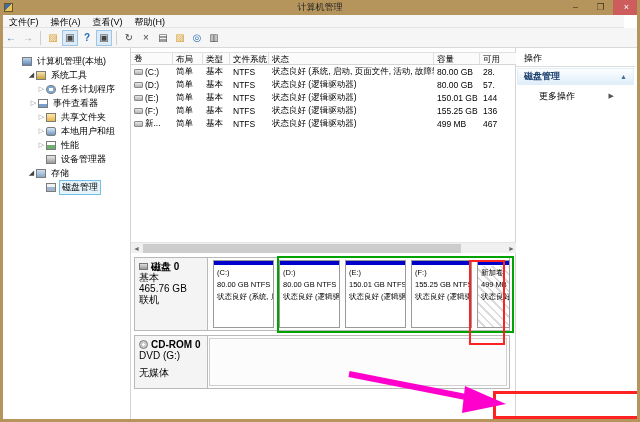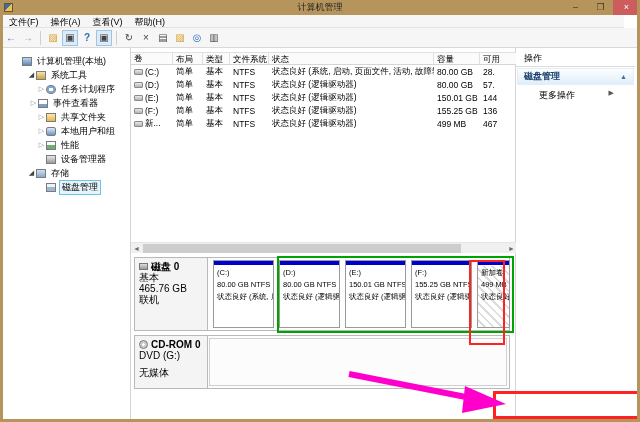--- a/index.html
+++ b/index.html
@@ -97,21 +97,21 @@
     border:2px solid var(--extended_green,#00a400); pointer-events:none; z-index:5;}
   
   .ap-title { position:absolute; left:8px; top:4px; font-size:9px;}
   .ap-line { position:absolute; left:0; right:2px; top:18px; border-top:1px solid #dcdcdc;}
   .ap-section { position:absolute; left:1px; right:3px; top:20px; height:17px;
     background:linear-gradient(#fdfefe,#dfeefa); border:1px solid #e3eef7;
     display:flex; align-items:center; justify-content:space-between; padding:0 6px;
     font-weight:bold; color:#1a3e6e;}
   .ap-caret { font-size:7px; color:#4a6f96;}
   .ap-more { position:absolute; left:1px; right:17px; top:41px; height:14px;
-    display:flex; align-items:flex-start; justify-content:space-between; padding:0 6px 0 22px;}
+    display:flex; align-items:center; justify-content:space-between; padding:0 6px 0 22px;}
   .ap-arrow { font-size:7px; color:#555;}
   
   .ctx { position:absolute; left:497px; top:295px; width:140px; height:127px; z-index:50;
     background:#f0f0f0; border:1px solid #9a9a9a; box-shadow:2px 2px 3px rgba(0,0,0,.25);
     padding-top:2px; font-size:8.5px;}
   .mi { height:13.5px; display:flex; align-items:center; padding:0 4px 0 22px;
     white-space:nowrap; overflow:hidden;}
   .mi.disabled { color:#a0a0a0;}
   .mi.hl { background:var(--menu_highlight,#cfe8fc); border:1px solid #88b7e0;
     margin:0 2px; padding-left:20px; height:14px;}

